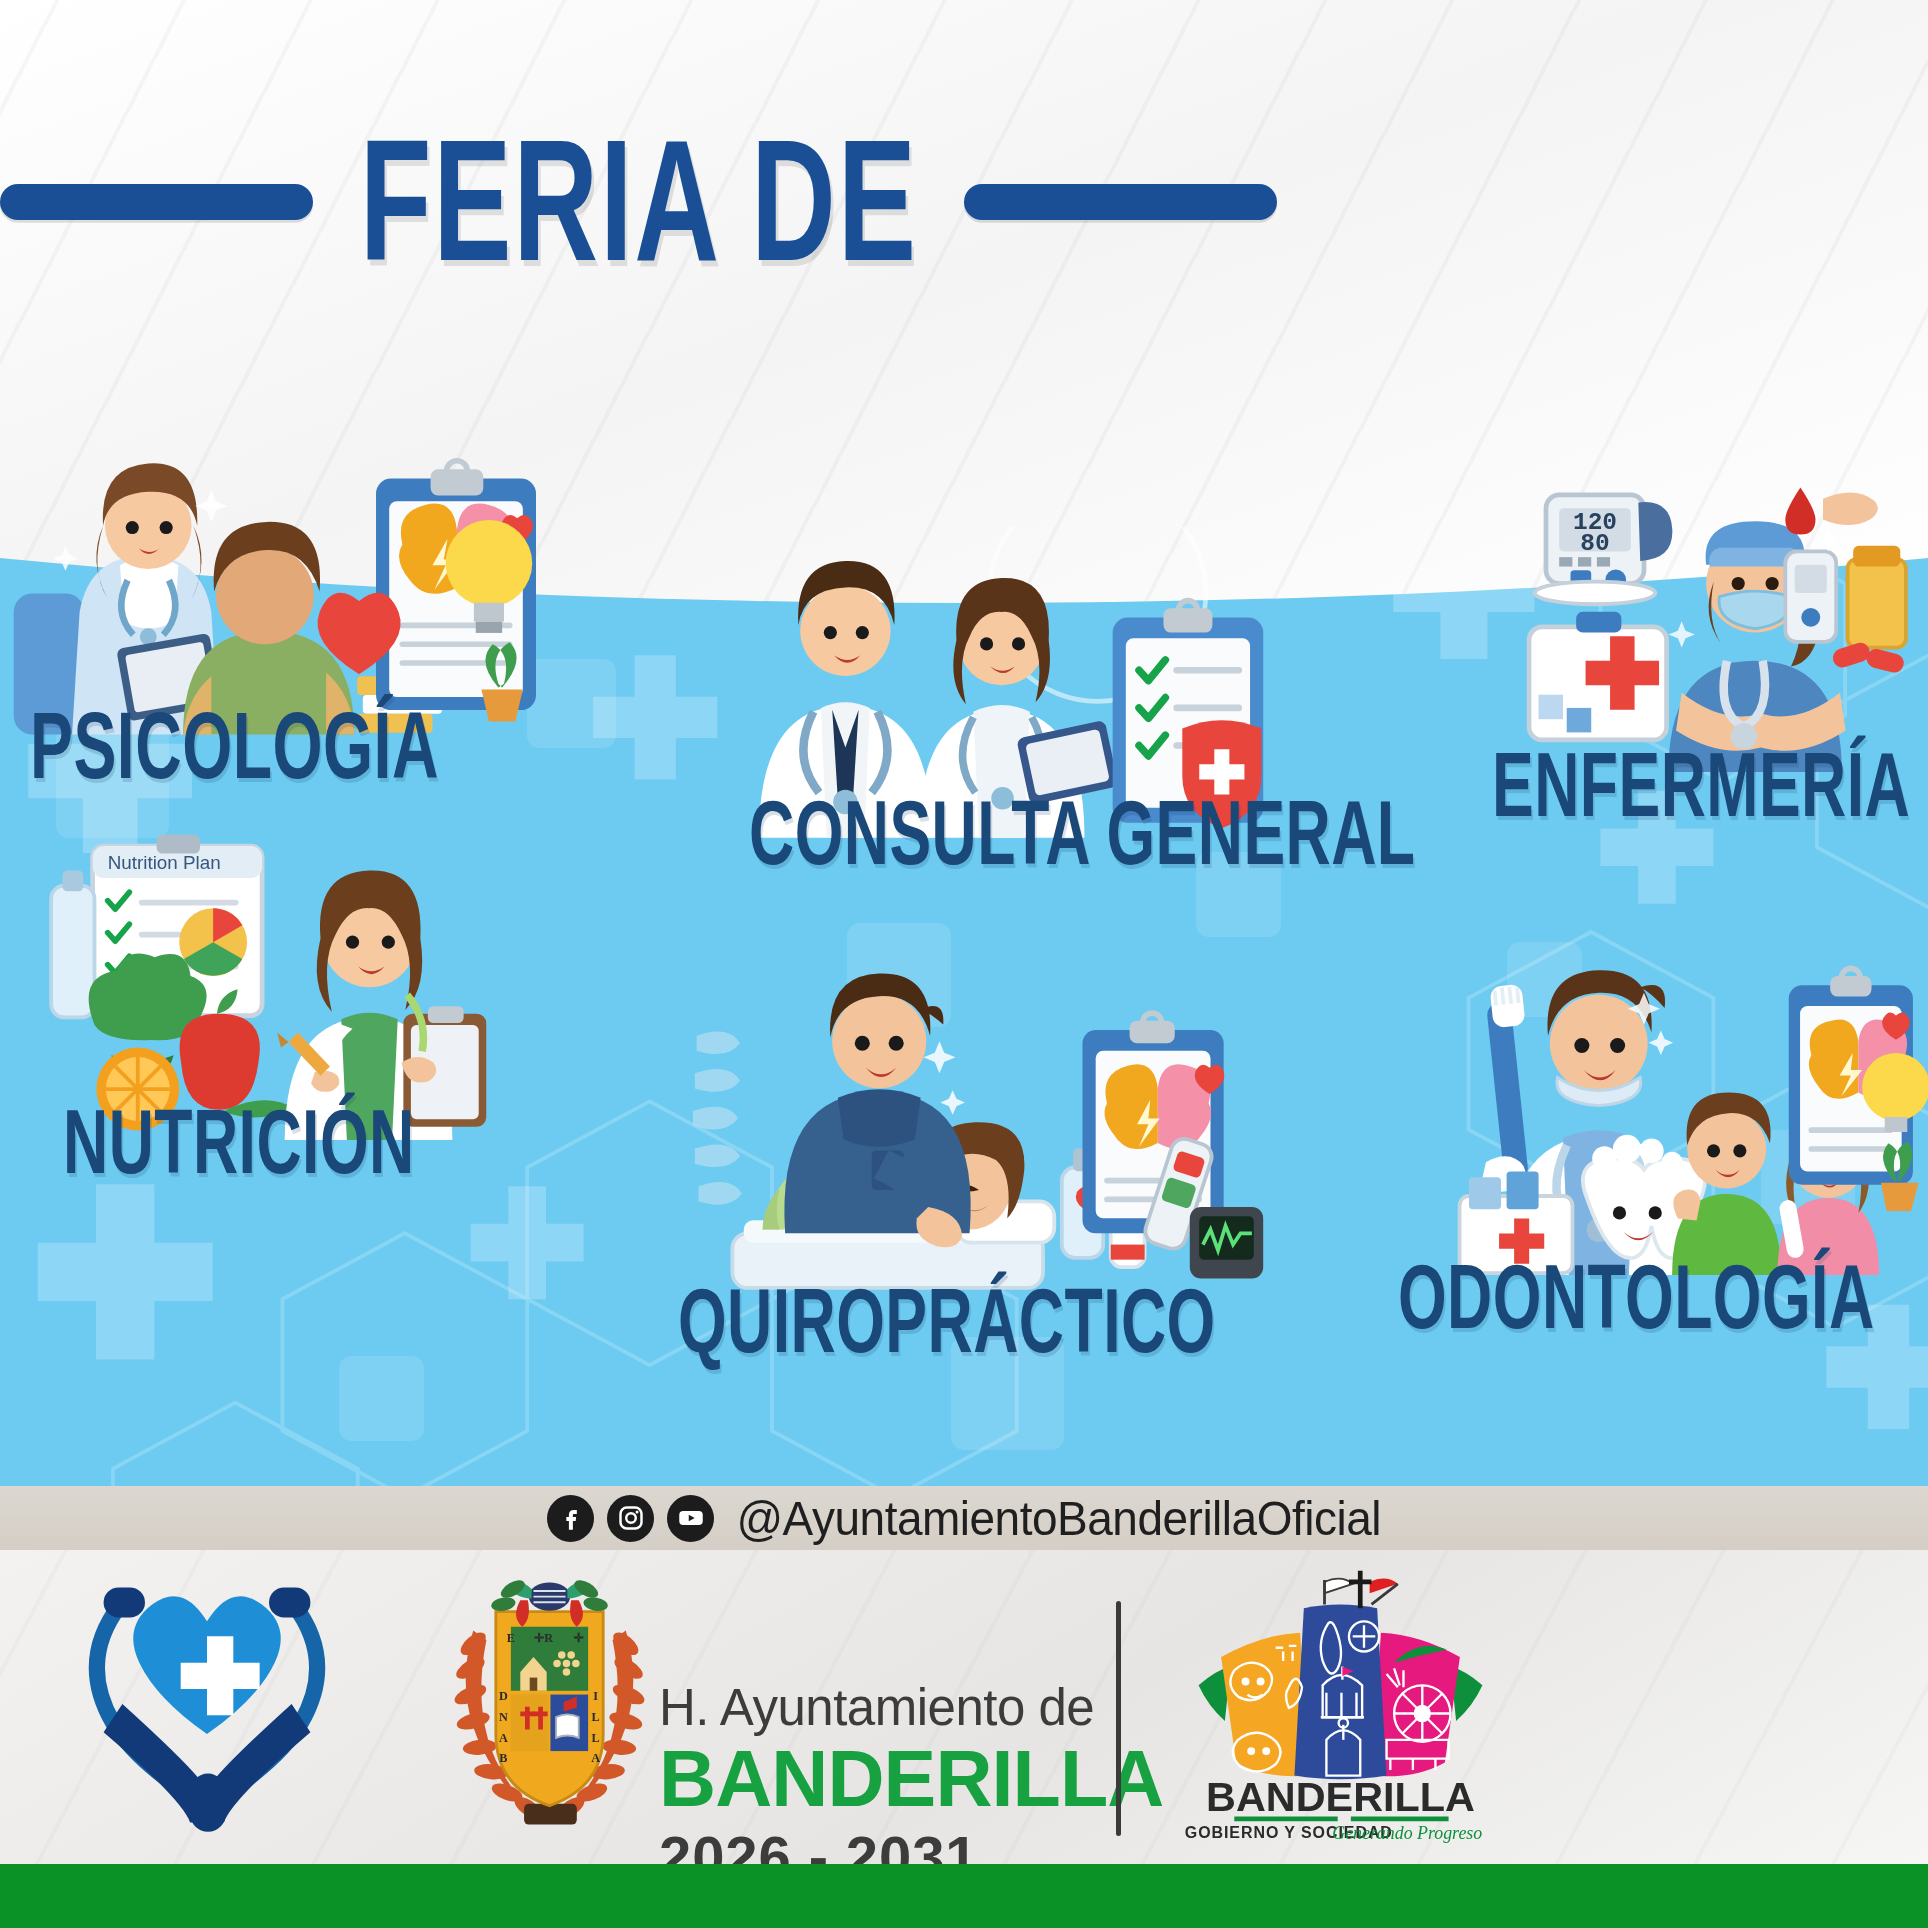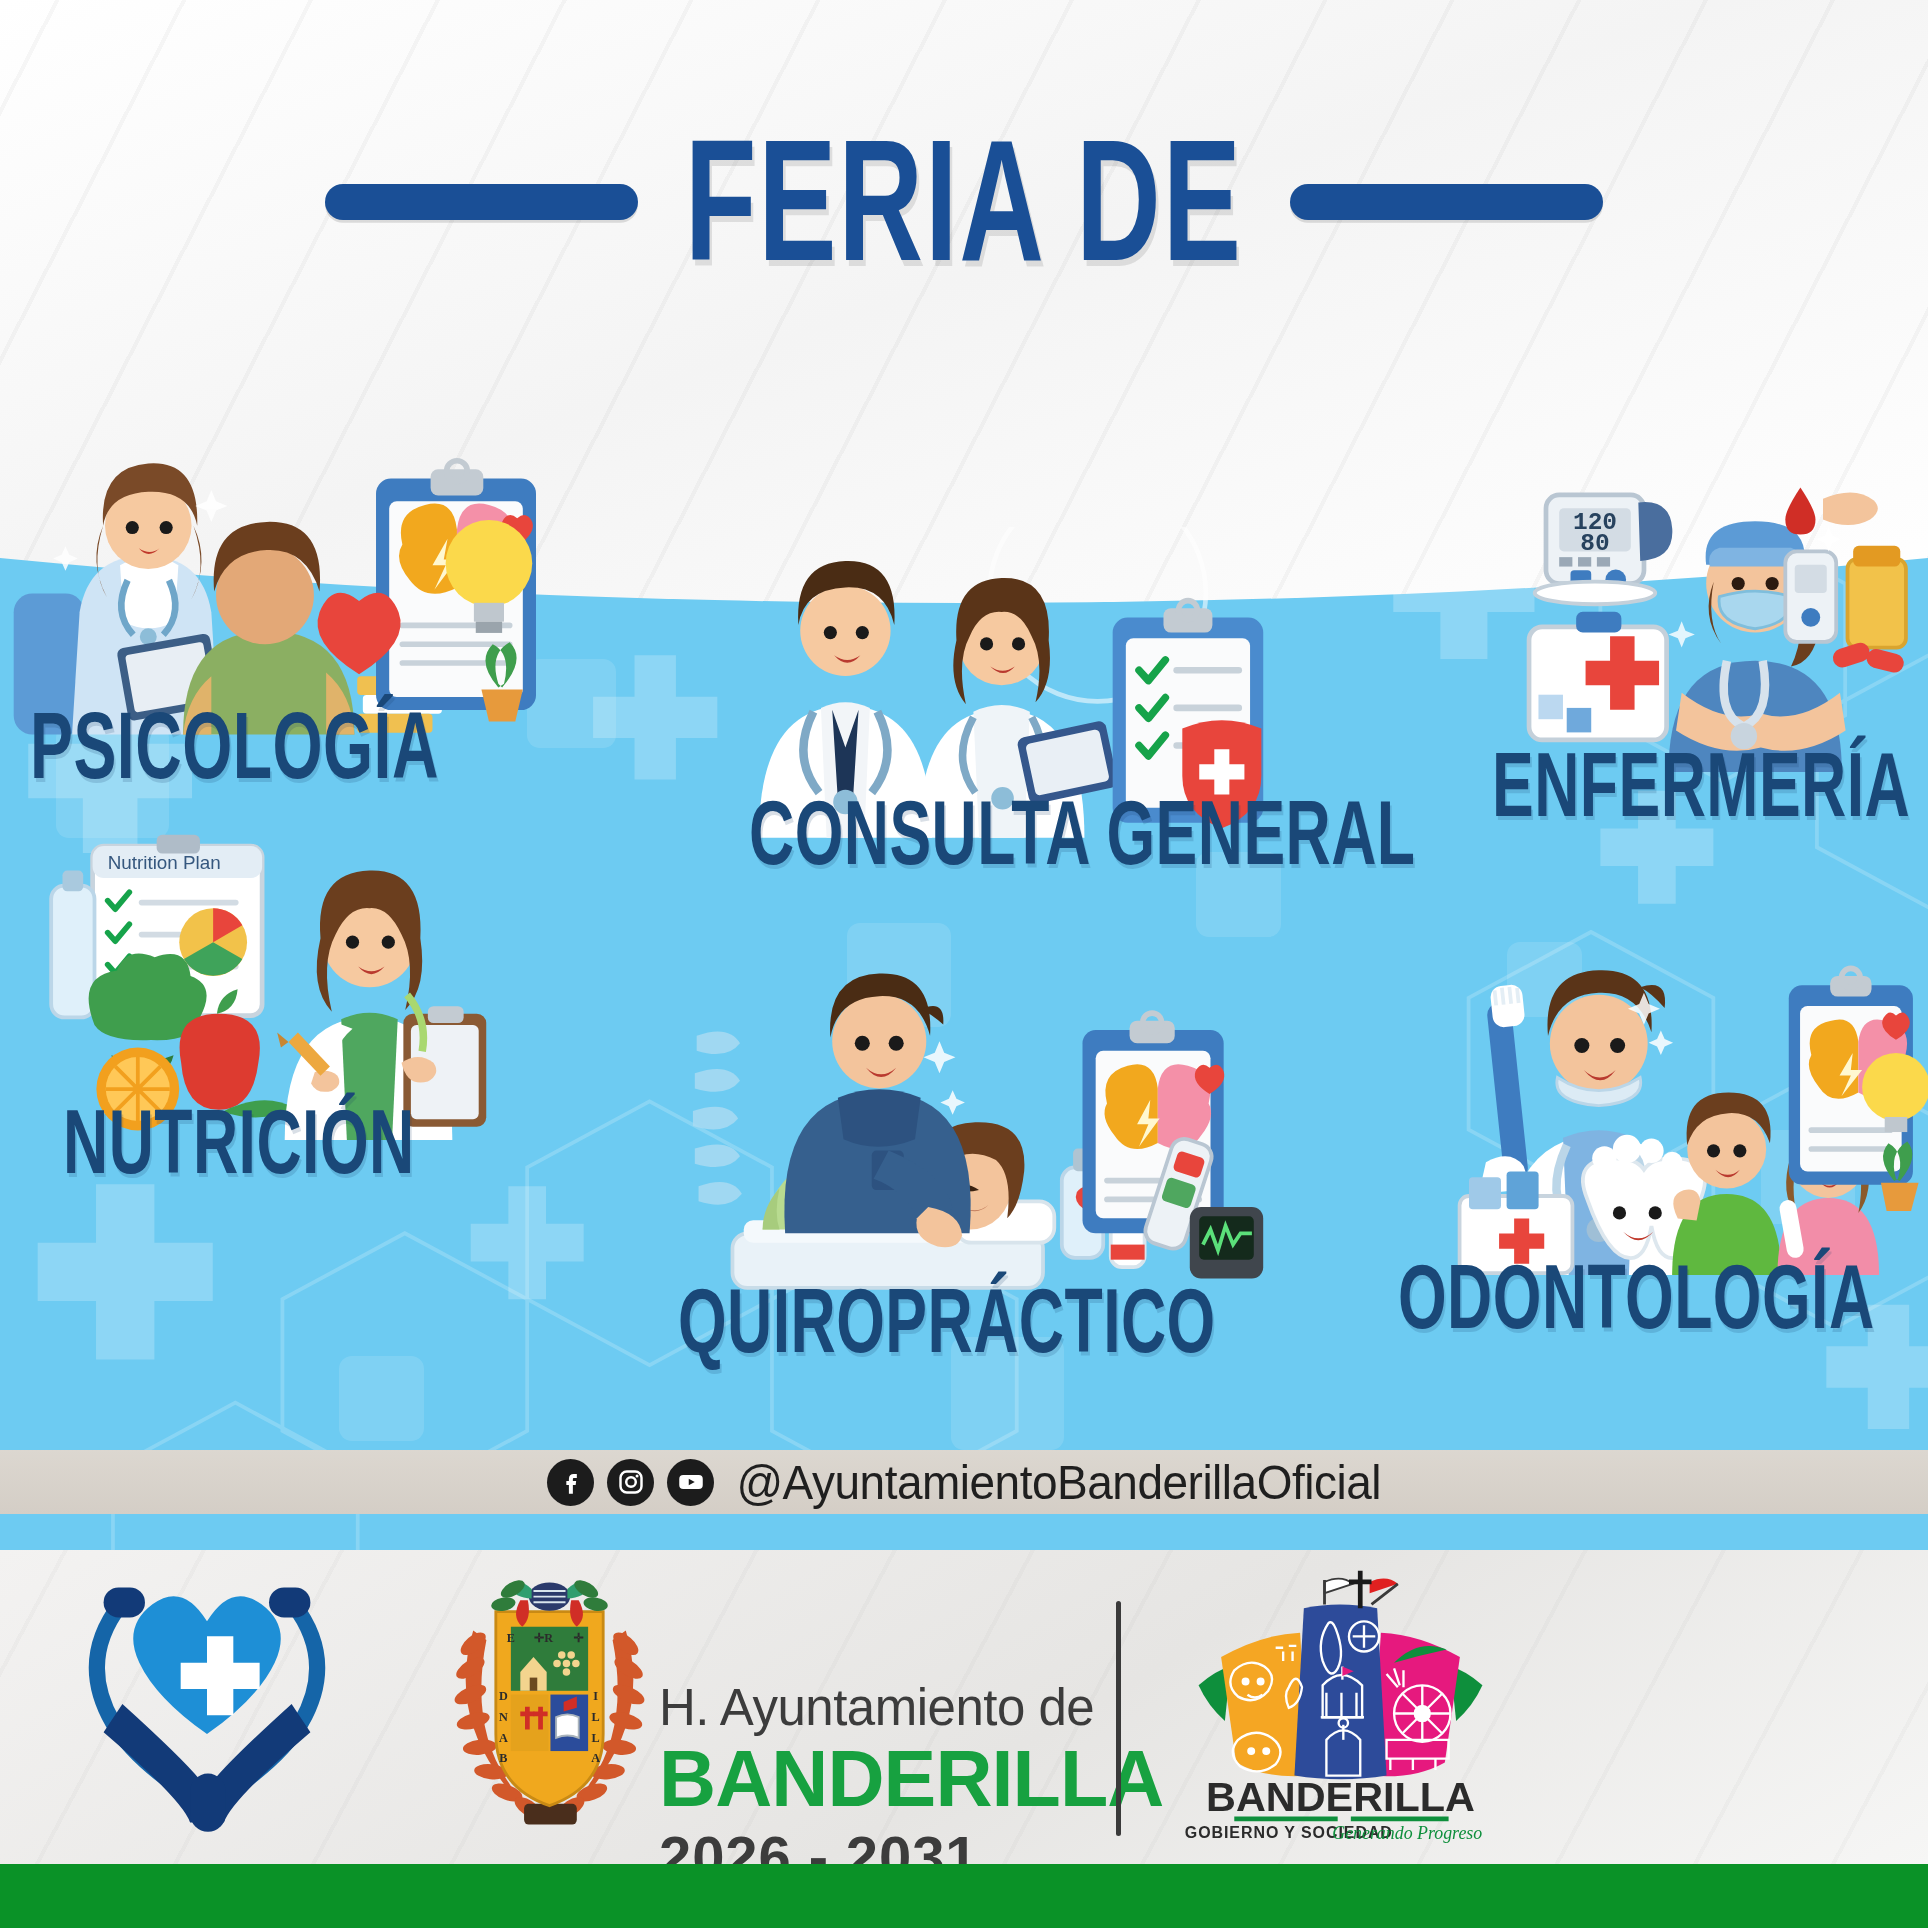--- a/index.html
+++ b/index.html
@@ -26,21 +26,21 @@
         rgba(0,0,0,0.000) 53px, rgba(0,0,0,0.000) 113px),
       linear-gradient(160deg,#ffffff 0%,#f4f4f4 48%,#ffffff 100%);
     -webkit-clip-path: ellipse(132% 100% at 50% 0%);
     clip-path: ellipse(132% 100% at 50% 0%);
     filter:drop-shadow(0 1.9px 4.7px rgba(0,0,0,.06));
   }
 
   
   .title-wrap{position:absolute;left:0;top:0;width:1928px;z-index:6;text-align:center;}
   .title-row1{
-    display:flex;align-items:center;justify-content:center;gap:38px;
+    display:flex;align-items:center;justify-content:flex-start;gap:38px;
     margin-top:141px;
   }
   .dash{
     width:313px;height:36px;background:#1A4F96;border-radius:18px;
     box-shadow:0 2.8px 0 rgba(0,0,0,.12);
   }
   .t-feria{
     font-family:"Liberation Sans",sans-serif;
     font-size:121px;line-height:1;font-weight:bold;color:#1A4F96;
     letter-spacing:1.9px;transform:scaleY(1.42) scaleX(.97);
@@ -64,21 +64,21 @@
   .label{
     position:absolute;white-space:nowrap;
     font-family:"Liberation Sans",sans-serif;font-weight:bold;
     color:#1A4878;letter-spacing:0.5px;
     transform:scaleY(1.34) scaleX(.92);transform-origin:left center;
     text-shadow:1.9px 2.8px 0 rgba(20,55,100,.16);
   }
 
   
   .social{
-    position:absolute;left:0;top:1450px;width:1928px;height:64px;
+    position:absolute;left:0;top:1486px;width:1928px;height:64px;
     background:linear-gradient(180deg,#DCD7D0 0%,#D4CEC6 100%);
     display:flex;align-items:center;justify-content:center;gap:13px;z-index:8;
   }
   .sbtn{width:47px;height:47px;border-radius:50%;background:#1C1C1C;
         display:flex;align-items:center;justify-content:center;}
   .sbtn svg{display:block;}
   .handle{
     font-family:"Liberation Sans",sans-serif;font-size:46px;color:#1F1F1F;
     margin-left:9.4px;letter-spacing:-0.5px;transform:scaleY(1.06);
   }

